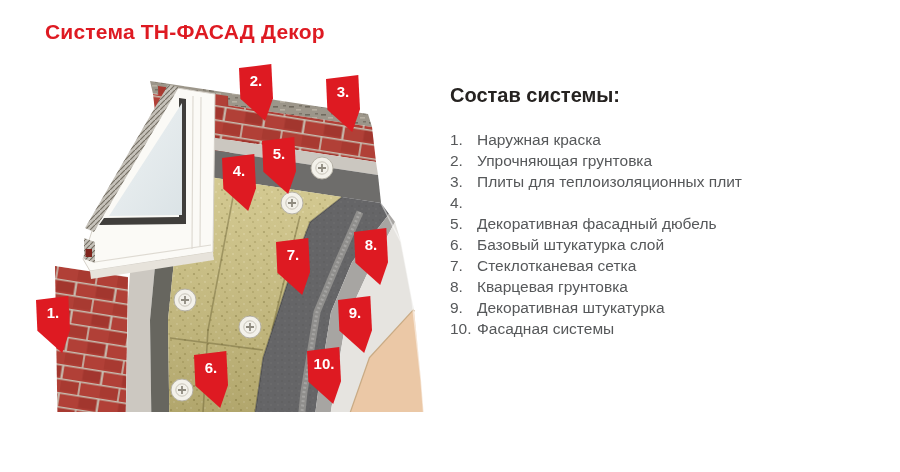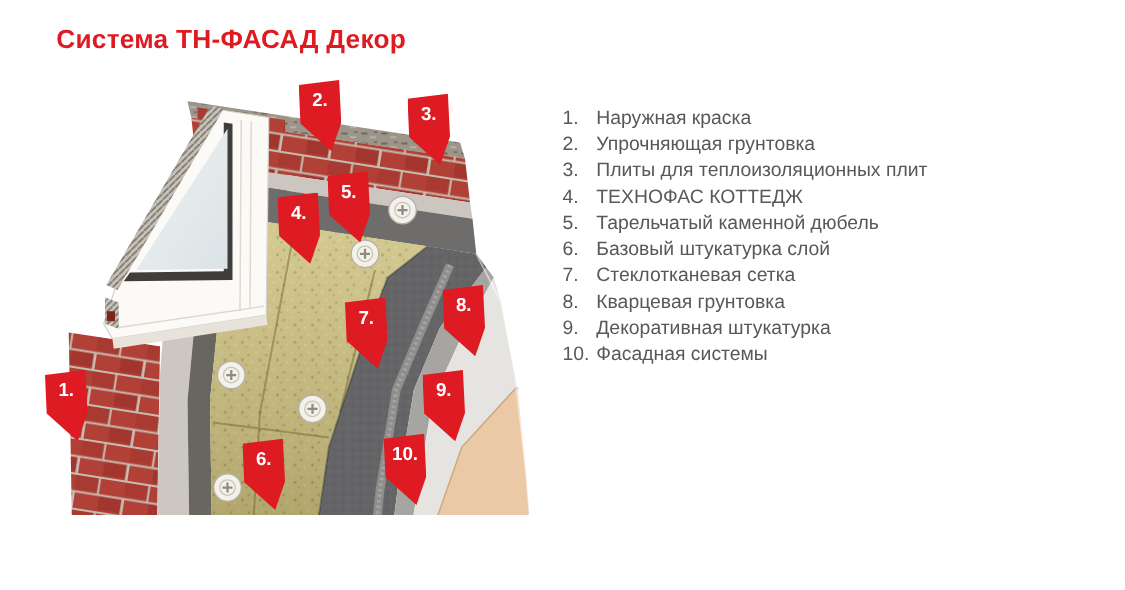--- a/index.html
+++ b/index.html
@@ -178,20 +178,21 @@
         <div class="flag" style="left: 338px; top: 296px;">
           <span>9.</span>
         </div>
         <div class="flag" style="left: 307px; top: 347px;">
           <span>10.</span>
         </div>
       </div>
   </div>
 
   <div class="legend">
+    <h2>Состав системы:</h2>
     <ol id="legend-list">
         <li>
           <span class="num">1.</span>
           <div class="labels">
             <div>Наружная краска</div>
           </div>
         </li>
         <li>
           <span class="num">2.</span>
           <div class="labels">
@@ -200,27 +201,26 @@
         </li>
         <li>
           <span class="num">3.</span>
           <div class="labels">
             <div>Плиты для теплоизоляционных плит</div>
           </div>
         </li>
         <li>
           <span class="num">4.</span>
           <div class="labels">
-            <div>ТЕХНОФАС КОТТЕДЖ</div>
           </div>
         </li>
         <li>
           <span class="num">5.</span>
           <div class="labels">
-            <div>Тарельчатый каменной дюбель</div>
+            <div>Декоративная фасадный дюбель</div>
           </div>
         </li>
         <li>
           <span class="num">6.</span>
           <div class="labels">
             <div>Базовый штукатурка слой</div>
           </div>
         </li>
         <li>
           <span class="num">7.</span>

